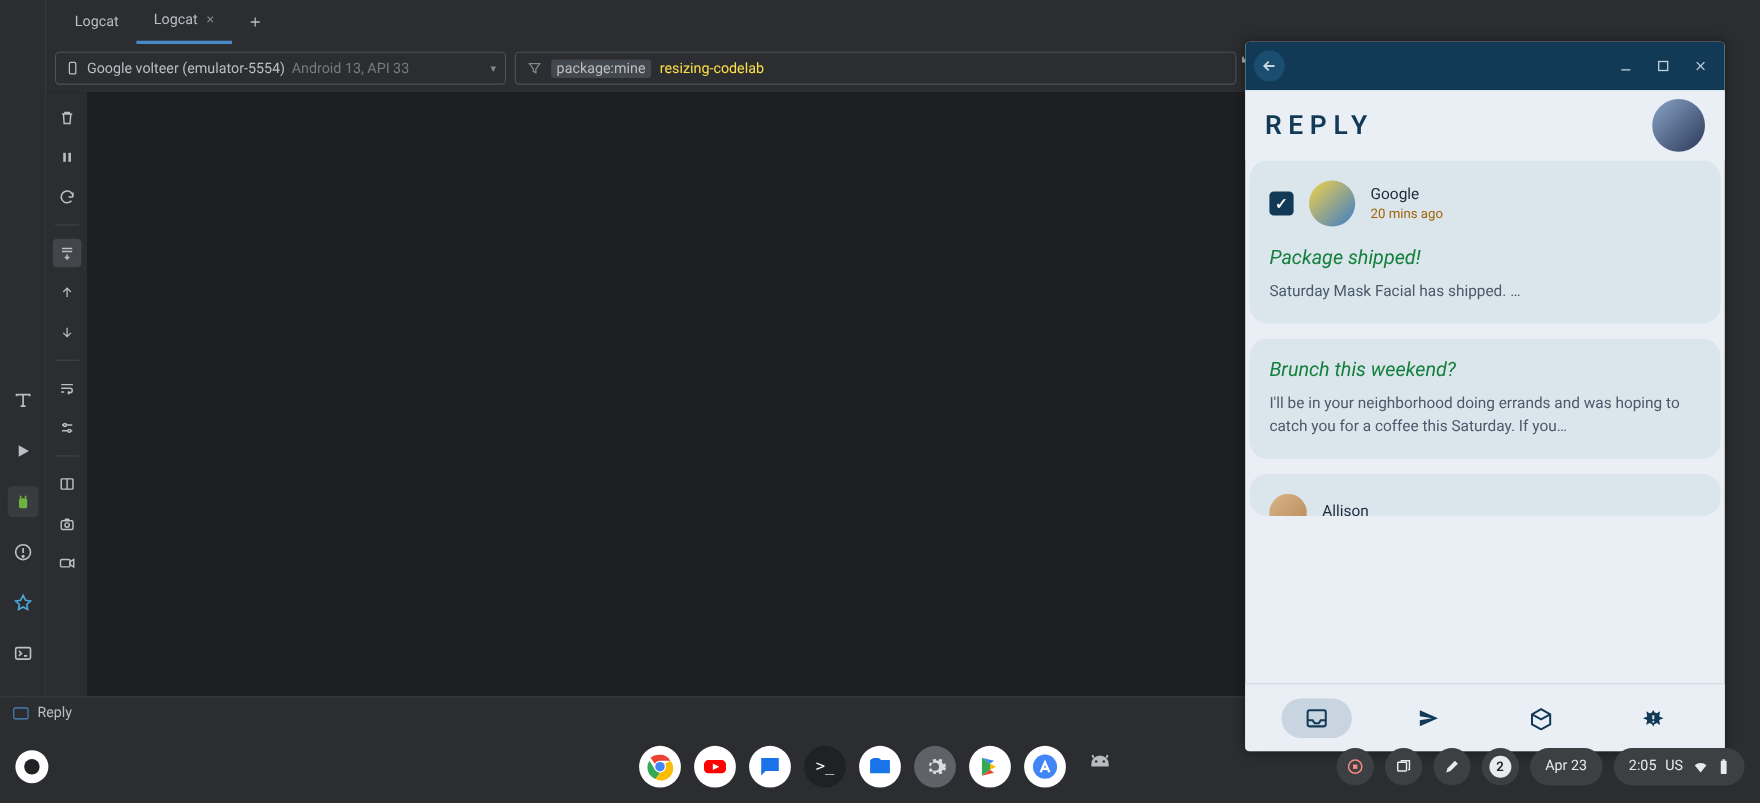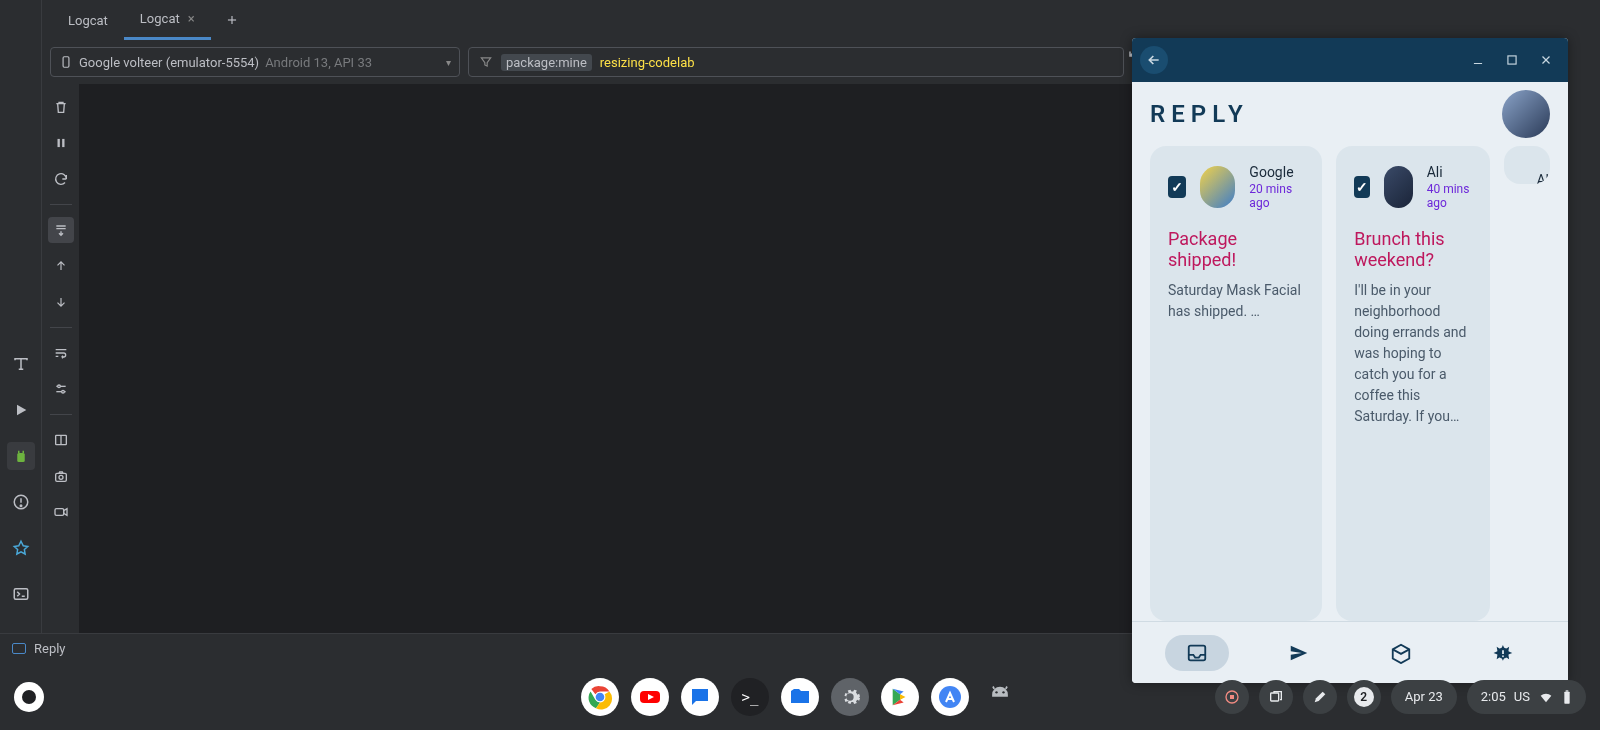--- a/index.html
+++ b/index.html
@@ -43,29 +43,29 @@
 .emu-resize { position: absolute; right: 452px; top: 38px; width: 24px; height: 24px; display: flex; align-items: center; justify-content: center; color: #bcbec4; cursor: nwse-resize; }
 .emu-top { height: 44px; background: #123a57; display: flex; align-items: center; padding: 0 8px; gap: 6px; }
 .emu-top .spacer { flex: 1; }
 .emu-top .wbtn { width: 28px; height: 28px; display: flex; align-items: center; justify-content: center; color: #c7d6e0; cursor: pointer; border-radius: 14px; }
 .emu-top .back { background: #1a4d70; }
 
 .emu-header { height: 64px; background: #e9eff4; display: flex; align-items: center; padding: 0 18px; }
 .emu-header .title { color: #123a57; font-size: 24px; font-weight: 600; letter-spacing: 6px; }
 .emu-header .av { margin-left: auto; width: 48px; height: 48px; border-radius: 24px; background: linear-gradient(135deg,#8aa3c8,#2a3a57); }
 
-.emu-list { flex: 1; overflow: hidden; padding: 0 18px; display: flex; flex-direction: row; gap: 14px; }
+.emu-list { flex: 1; overflow: hidden; padding: 0 4px; display: flex; flex-direction: column; gap: 14px; }
 .card { background: #dbe5ec; border-radius: 16px; padding: 18px; }
 .card .row { display: flex; align-items: center; gap: 14px; margin-bottom: 18px; }
 .card .chk { width: 22px; height: 22px; background: #123a57; border-radius: 4px; display: flex; align-items: center; justify-content: center; }
 .card .chk::after { content: '✓'; color: #fff; font-size: 14px; font-weight: bold; }
 .card .cav { width: 42px; height: 42px; border-radius: 21px; background: #b8c5d6; }
 .card .sender { color: #1a2a3a; font-size: 14px; margin-bottom: 2px; }
-.card .time { color: #6d28d9; font-size: 12px; }
-.card .subject { color: #be185d; font-size: 18px; margin-bottom: 10px; }
+.card .time { color: #a16207; font-size: 12px; }
+.card .subject { color: #15803d; font-size: 18px; margin-bottom: 10px; font-style: italic; }
 .card .excerpt { color: #4a5a6a; font-size: 14px; line-height: 1.5; }
 .card.partial { padding-bottom: 0; overflow: hidden; max-height: 38px; }
 
 .emu-nav { height: 62px; background: #e9eff4; display: flex; align-items: center; justify-content: space-around; padding: 0 14px; border-top: 1px solid #d0dbe3; }
 .emu-nav .nbtn { width: 64px; height: 36px; border-radius: 18px; display: flex; align-items: center; justify-content: center; cursor: pointer; }
 .emu-nav .nbtn.sel { background: #c8d5e0; }
 
 
 .osbar { position: absolute; left: 0; right: 0; bottom: 0; height: 67px; background: transparent; display: flex; align-items: center; }
 .launcher { width: 30px; height: 30px; border-radius: 15px; background: #fff; margin-left: 14px; display: flex; align-items: center; justify-content: center; cursor: pointer; }
@@ -293,28 +293,20 @@
           <div class="sender">Google</div>
           <div class="time">20 mins ago</div>
         </div>
       </div>
       <div class="subject">Package shipped!</div>
       <div class="excerpt">Saturday Mask Facial has shipped.
 …</div>
     </div>
 
     <div class="card">
-      <div class="row">
-        <div class="chk"></div>
-        <div class="cav" style="background:linear-gradient(135deg,#3a4a68,#1a2438)"></div>
-        <div>
-          <div class="sender">Ali</div>
-          <div class="time">40 mins ago</div>
-        </div>
-      </div>
       <div class="subject">Brunch this weekend?</div>
       <div class="excerpt">I'll be in your neighborhood doing errands and was hoping to catch you for a coffee this Saturday. If you…</div>
     </div>
 
     <div class="card partial">
       <div class="row" style="margin-bottom:0">
         <div class="cav" style="width:34px;height:34px;background:linear-gradient(135deg,#d8b488,#b88858)"></div>
         <div>
           <div class="sender">Allison</div>
         </div>

